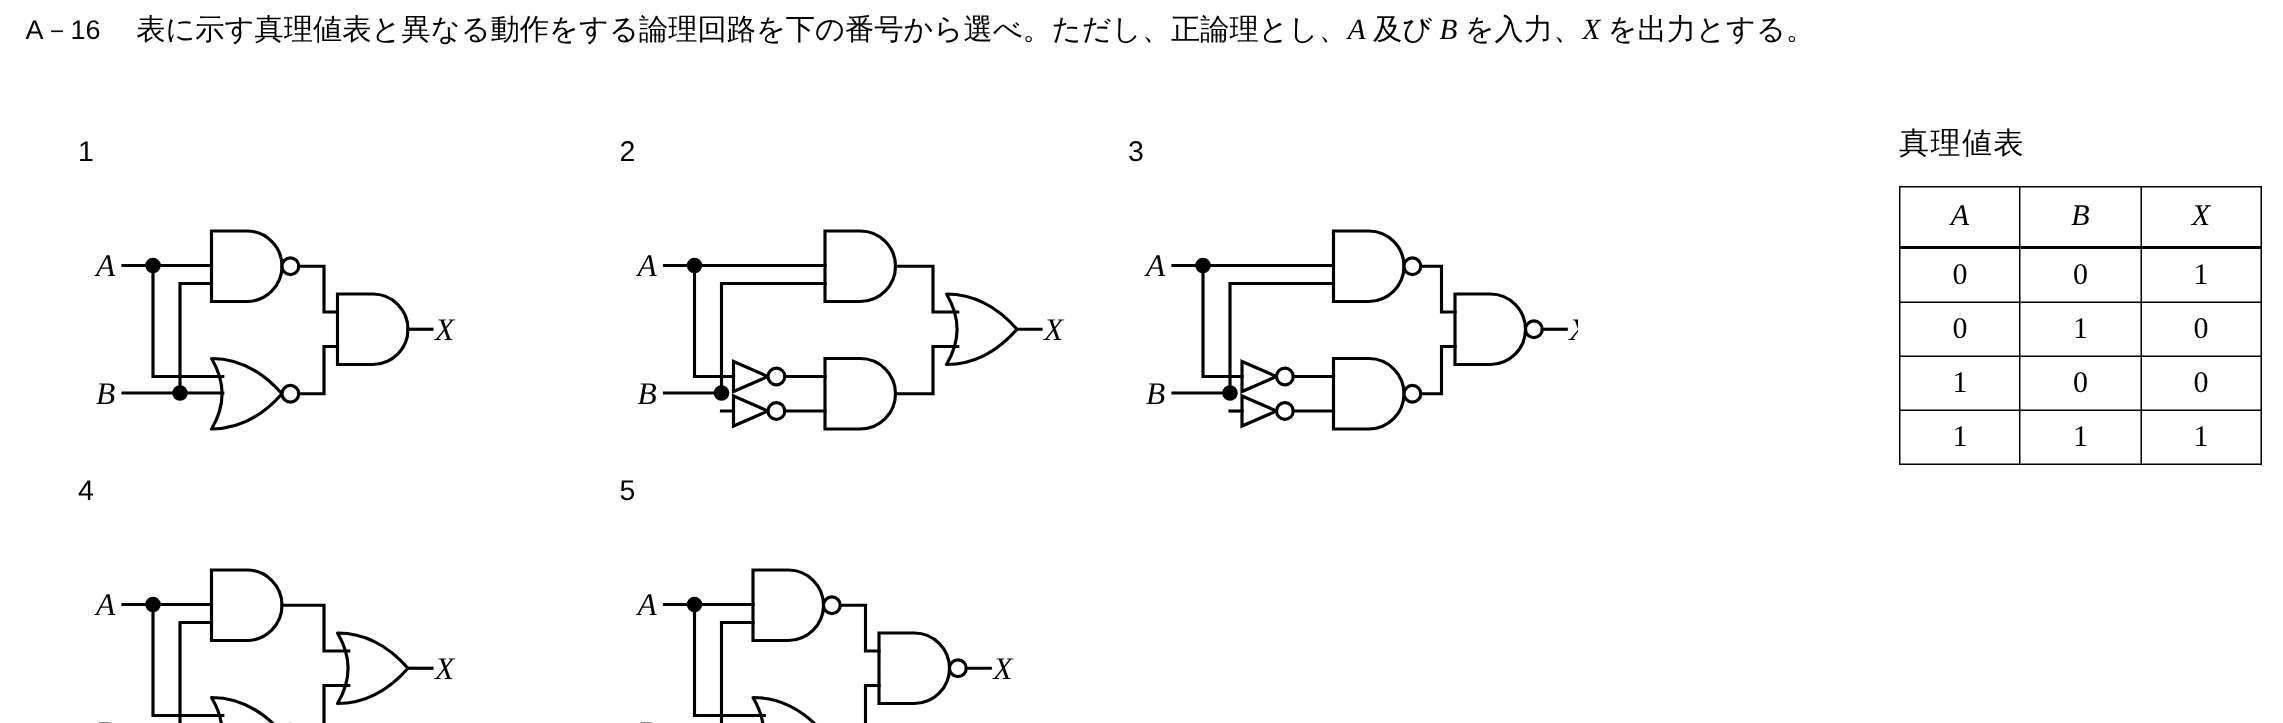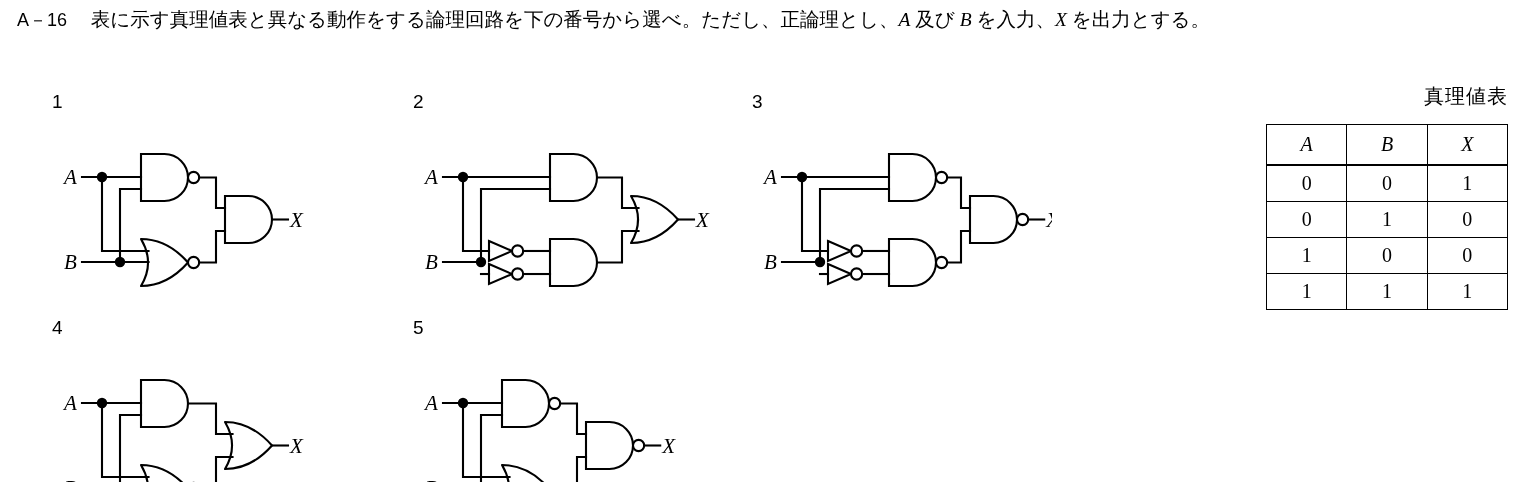--- a/index.html
+++ b/index.html
@@ -8,21 +8,21 @@
   #question-header{position:absolute;left:0;top:6px;width:1522px;height:28px;
        white-space:nowrap;font-size:19.5px;line-height:28px;padding-left:17px;}
   #question-header .qno{font-family:"Liberation Sans",sans-serif;font-size:18px;}
   #question-header .it{font-style:italic;}
   .circuit-block{position:absolute;}
   .circuit-index{position:absolute;font-family:"Liberation Sans",sans-serif;
        font-size:19px;line-height:19px;}
   .circuit-svg{position:absolute;left:0;top:22px;}
   .svg-label{font-family:"Liberation Serif",serif;font-style:italic;font-size:21px;}
   #truth-table-block{position:absolute;left:1266px;top:84px;width:242px;}
-  #truth-table-caption{text-align:right;font-size:20px;line-height:24px;
+  #truth-table-caption{text-align:left;font-size:20px;line-height:24px;
        margin-bottom:16px;letter-spacing:1px;}
   table#truth-table{border-collapse:collapse;width:242px;
        border:1.6px solid #000;}
   table#truth-table td{border:1.1px solid #000;text-align:center;
        height:33px;width:33.33%;font-size:20px;}
   table#truth-table thead td{font-style:italic;height:37px;}
   table#truth-table thead tr{border-bottom:2.6px solid #000;}
   table#truth-table thead td{border-bottom:2.6px solid #000;}
 </style>
 </head>

